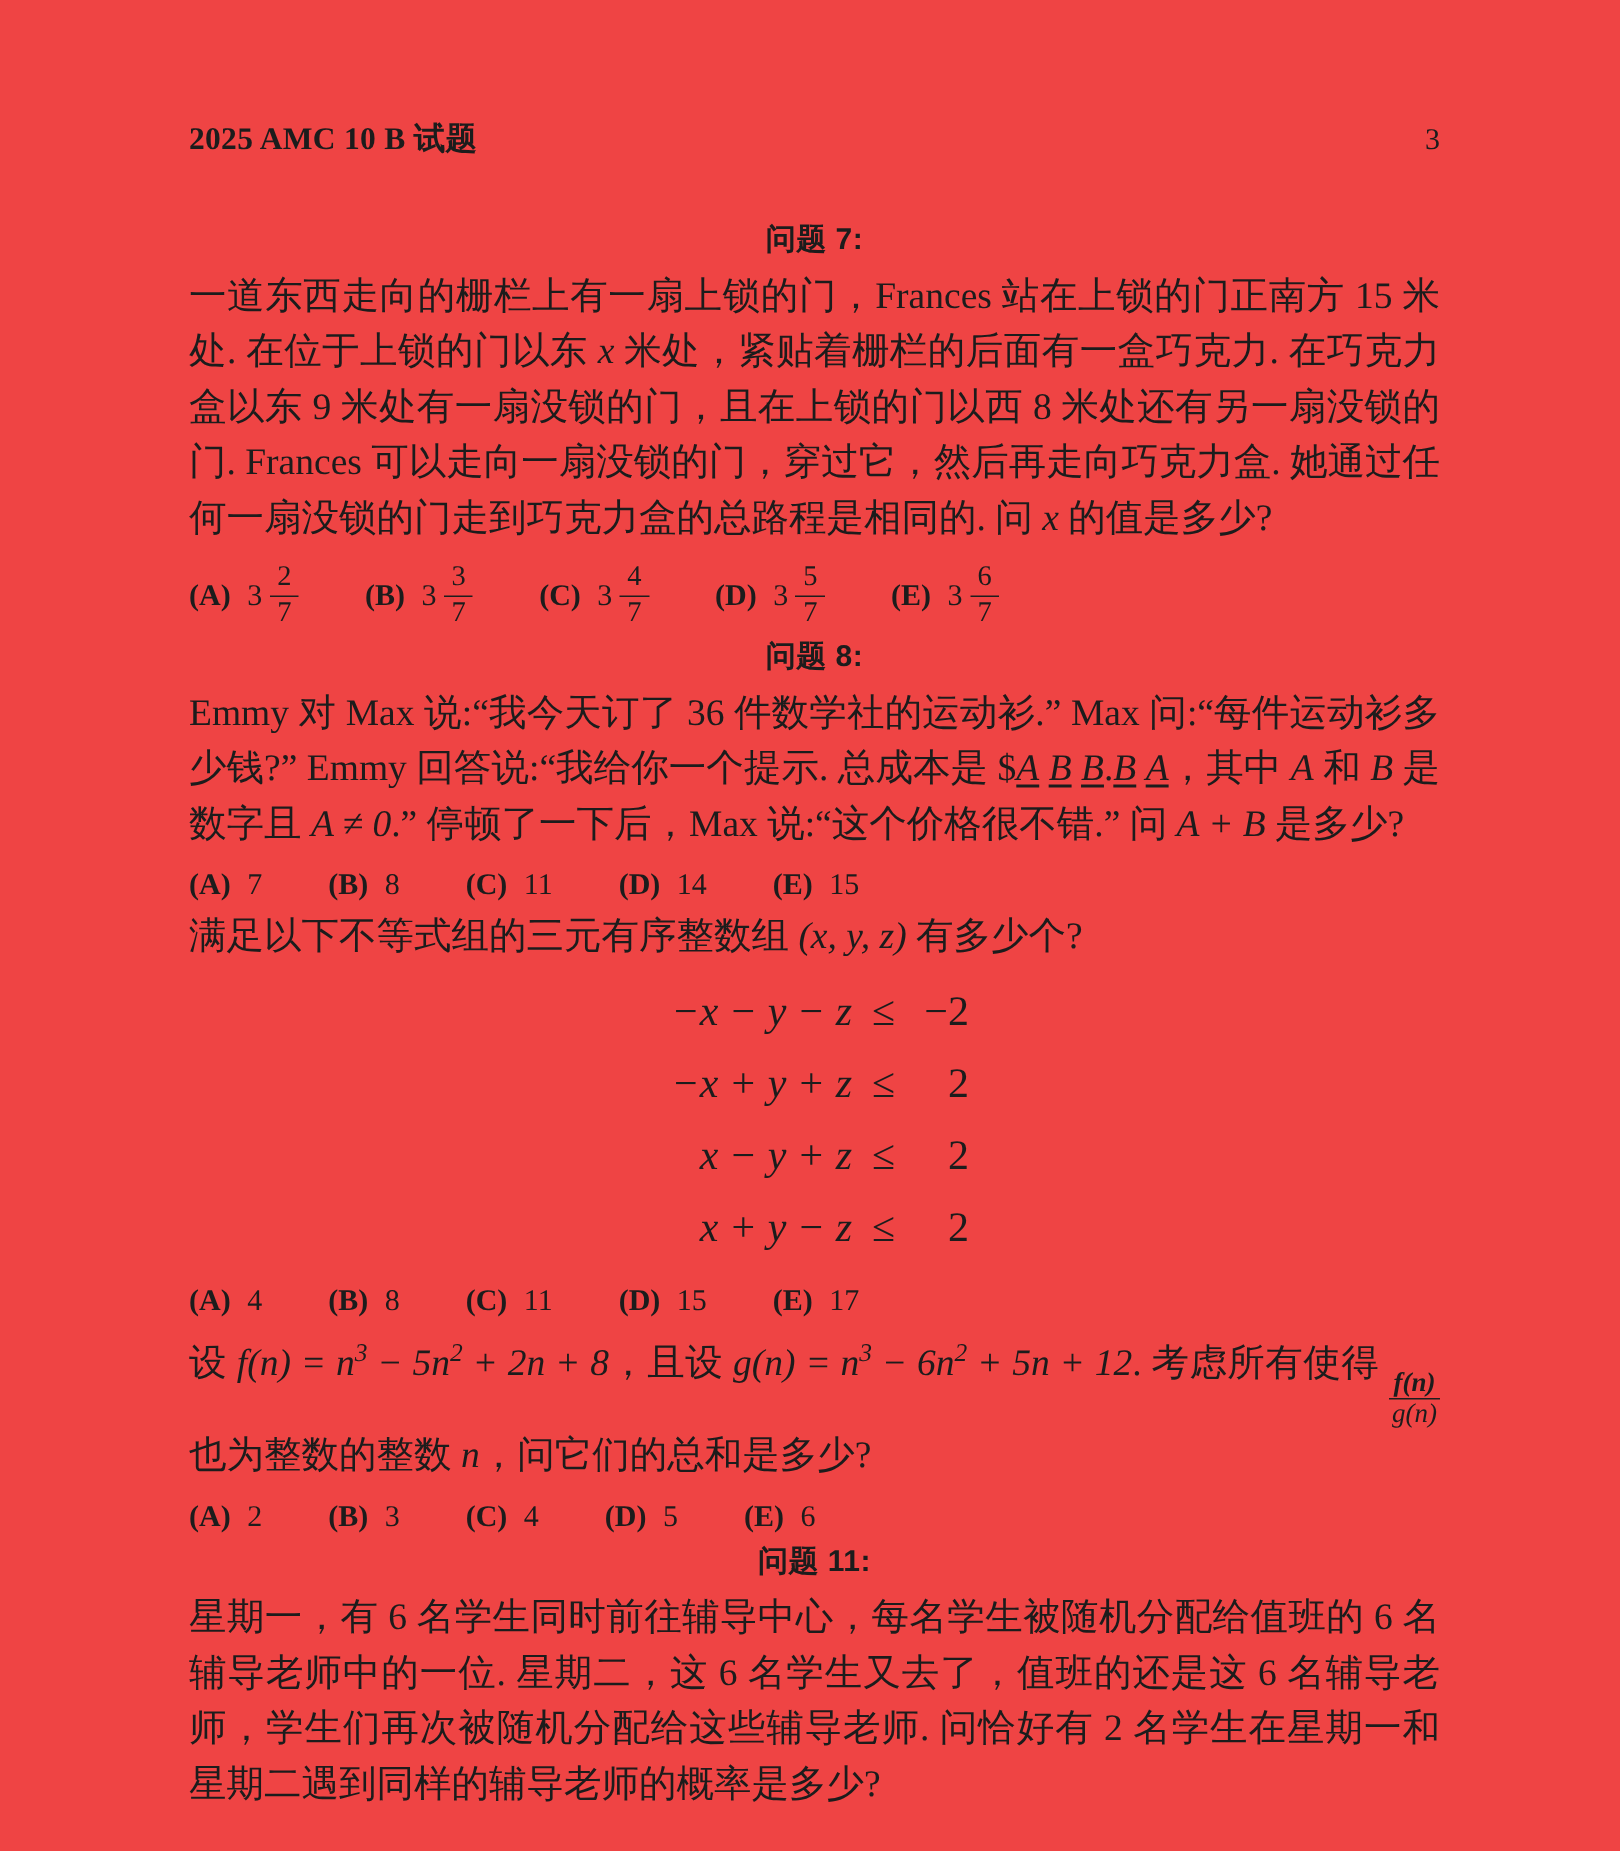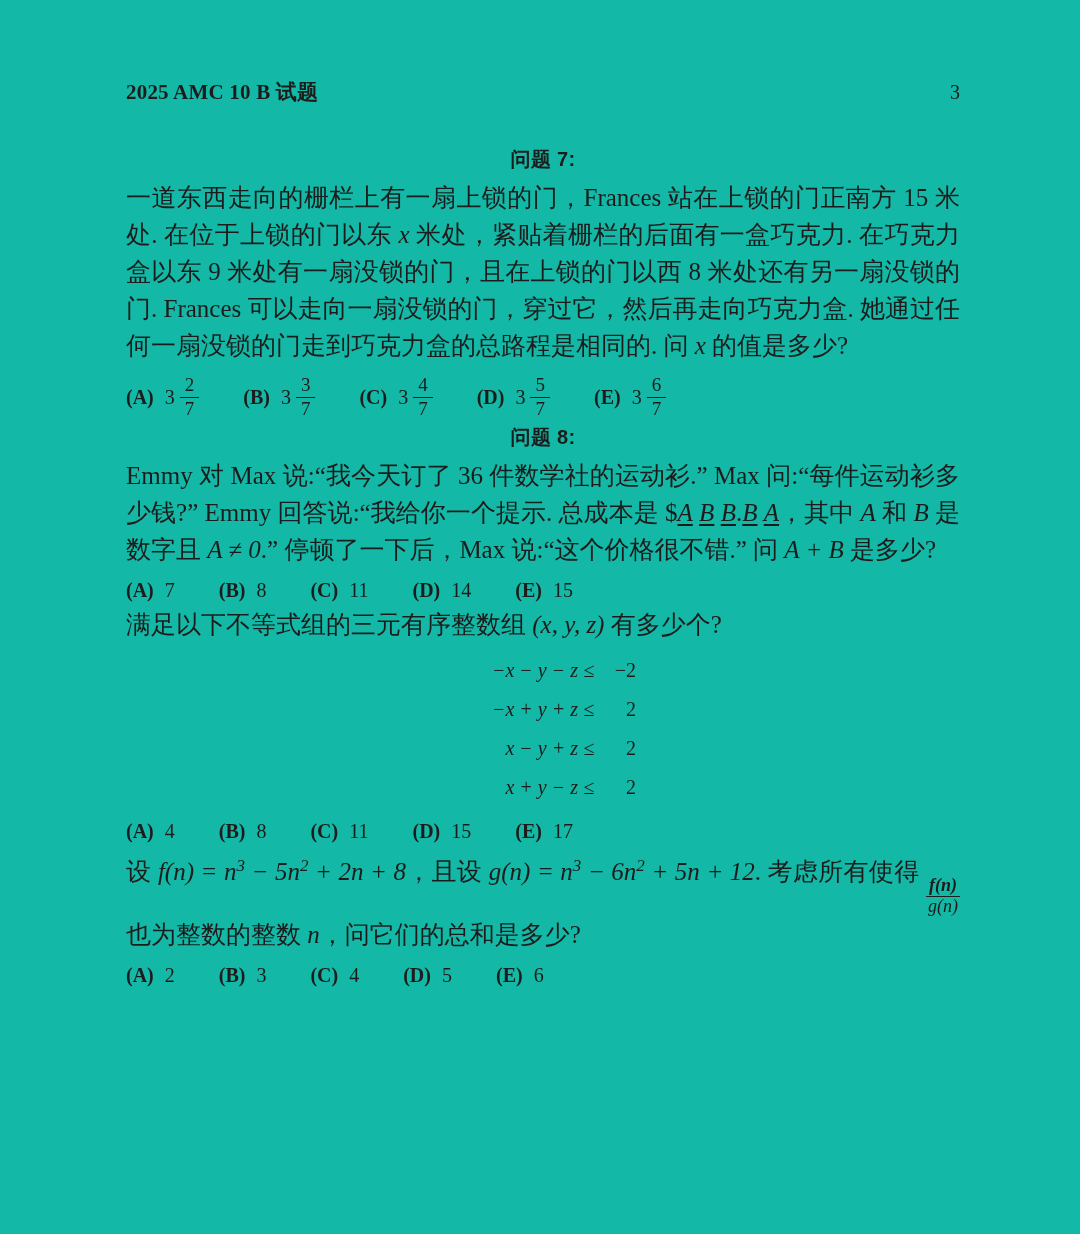--- a/index.html
+++ b/index.html
@@ -1,21 +1,21 @@
 <!DOCTYPE html>
 <html><head>
 <meta charset="utf-8">
 <style>
   * { margin:0; padding:0; box-sizing:border-box; }
   html,body { background:#e8e8e8; }
   .page {
     position:relative;
     width:1080px; height:1234px;
     margin:0 auto;
-    background:#14b8a6;
+    background:#ef4444;
     color:#1c1c1c;
     font-family:"Liberation Serif","DejaVu Serif",serif;
     padding:78px 120px 0 126px;
     overflow:hidden;
   }
   .doc-header {
     display:flex; justify-content:space-between; align-items:baseline;
     font-size:21px;
   }
   .doc-title { font-weight:700; letter-spacing:0.2px; }
@@ -40,22 +40,22 @@
   .ifrac {
     display:inline-flex; flex-direction:column; text-align:center;
     vertical-align:-0.6em; line-height:1.08; font-size:0.72em; font-style:italic;
   }
   .ifrac .fn { border-bottom:1px solid #1d1d1d; padding:0 2px;font-weight:bold; }
   .ifrac .fd { padding:0 2px; }
 
   .math-block { width:max-content; margin:14px auto 14px; }
   .math-row {
     display:grid; grid-template-columns:128px 22px 36px;
-    align-items:baseline;
-    font-size:20px; margin:16px 0;
+    column-gap:10px; align-items:baseline;
+    font-size:28px; margin:16px 0;
   }
   .math-row .lhs { text-align:right; font-style:italic; }
   .math-row .rel { text-align:center; }
   .math-row .rhs { text-align:right; }
 
   .choices {
     display:flex; align-items:center; column-gap:44px;
     margin-top:6px; font-size:20px; min-height:32px;
   }
   .choices.has-frac { min-height:54px; }
@@ -218,14 +218,18 @@
           <span class="choice">
             <b class="lbl">(D)</b>
             <span>5</span>
           </span>
           <span class="choice">
             <b class="lbl">(E)</b>
             <span>6</span>
           </span>
         </div>
       </div>
+      <div class="problem">
+        <div class="problem-heading">问题 11:</div>
+        <div class="problem-body"><span>星期一，有 6 名学生同时前往辅导中心，每名学生被随机分配给值班的 6 名辅导老师中的一位. 星期二，这 6 名学生又去了，值班的还是这 6 名辅导老师，学生们再次被随机分配给这些辅导老师. 问恰好有 2 名学生在星期一和星期二遇到同样的辅导老师的概率是多少?</span></div>
+      </div>
     </div>
 </div>
 
 </body></html>

